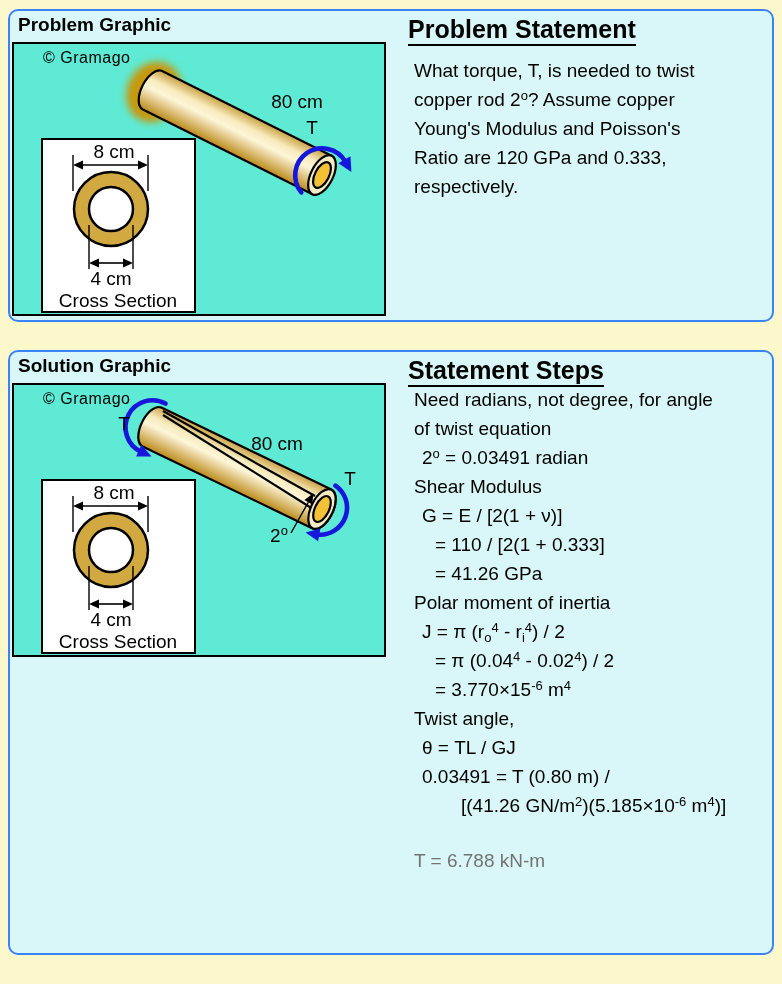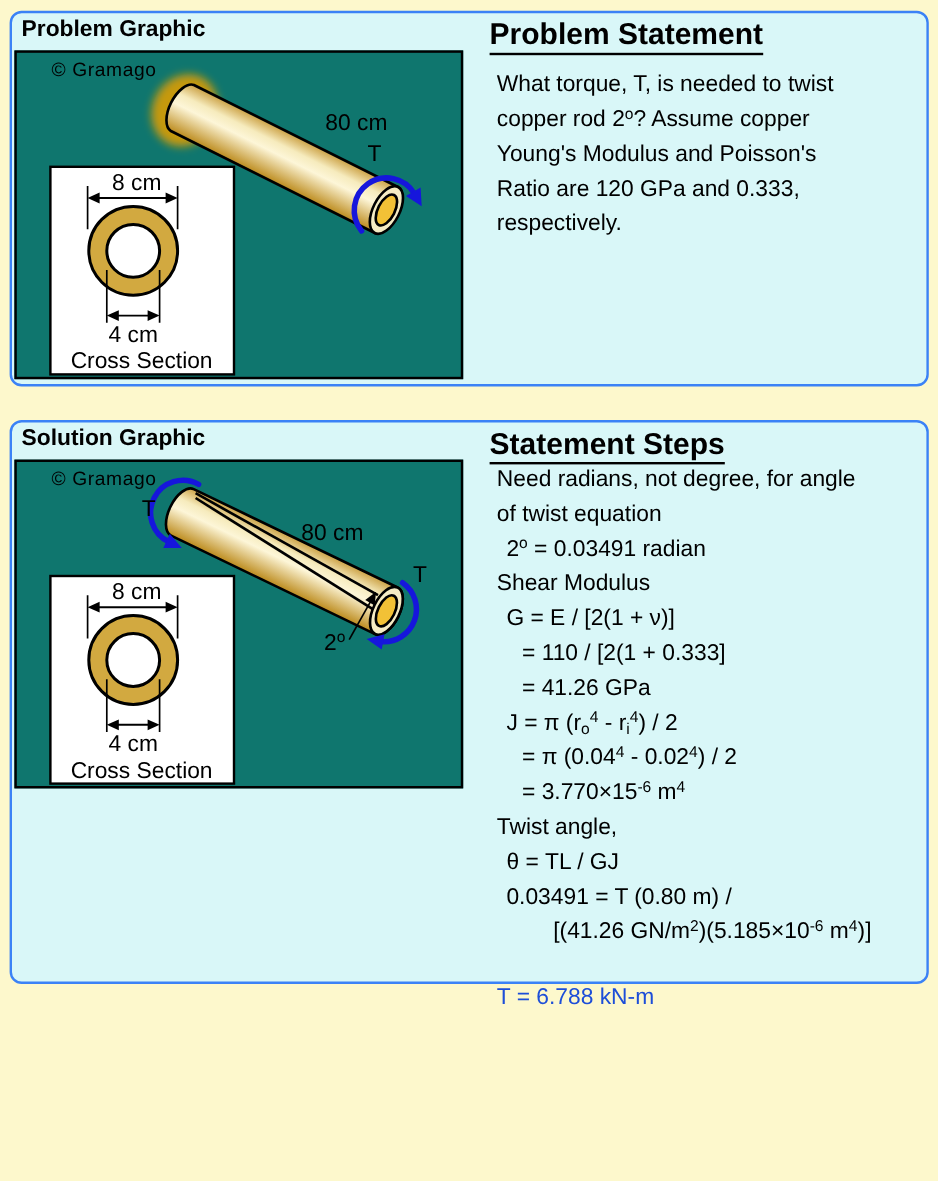--- a/index.html
+++ b/index.html
@@ -1,38 +1,38 @@
 <!DOCTYPE html>
 <html><head>
 <meta charset="utf-8">
 <style>
   html,body{margin:0;padding:0;background:#FDF8CC;}
   .page{position:relative;width:782px;height:984px;background:#FDF8CC;
         font-family:"Liberation Sans",sans-serif;color:#000;overflow:hidden;}
   .panel{position:absolute;left:8px;width:766px;background:#D9F7F8;
          border:2px solid #3b82f6;border-radius:10px;box-sizing:border-box;}
   #panel-problem{top:9px;height:313px;}
-  #panel-solution{top:350px;height:470px;text-decoration:underline;}
+  #panel-solution{top:350px;height:605px;text-decoration:underline;}
   .panel-title{position:absolute;left:8px;top:3px;font-size:19px;font-weight:bold;}
-  .gbox{position:absolute;left:2px;top:31px;width:374px;height:274px;background:#0f766e;
+  .gbox{position:absolute;left:2px;top:31px;width:374px;height:274px;background:#5eead4;
         border:2px solid #000;box-sizing:border-box;}
   svg.graphic{display:block;width:370px;height:270px;}
   .col-heading-wrap{position:absolute;left:398px;top:4px;}
   .col-heading{display:inline-block;font-size:25px;font-weight:bold;
                border-bottom:2px solid #000;padding-bottom:0;}
   .stmt-lines{position:absolute;left:404px;top:45px;font-size:19px;line-height:29px;width:366px;}
   .steps{position:absolute;left:404px;top:33px;font-size:19px;line-height:29px;width:366px;}
   .grp{}
   .grp.first{margin-top:0;}
   .ind1{padding-left:8px;}
   .ind2{padding-left:21px;}
   .ind3{padding-left:47px;}
   .ln sup{font-size:13px;line-height:0;vertical-align:6px;}
   .ln sub{font-size:13px;line-height:0;vertical-align:-4px;}
-  .result{margin-top:26px;color:#1d4ed8;}
+  .result{margin-top:26px;color:#737373;}
   svg text{font-family:"Liberation Sans",sans-serif;fill:#000;}
 </style>
 </head>
 <body>
 
 <div class="page">
 
   <div class="panel" id="panel-problem">
     <div class="panel-title">Problem Graphic</div>
 
@@ -169,20 +169,21 @@
       </div>
 
       <div class="grp">
         <div class="ln"><span>Shear Modulus</span></div>
         <div class="ln ind1"><span>G = E / [2(1 + ν)]</span></div>
         <div class="ln ind2"><span>= 110 / [2(1 + 0.333]</span></div>
         <div class="ln ind2"><span>= 41.26 GPa</span></div>
       </div>
 
       <div class="grp">
+        <div class="ln"><span>Polar moment of inertia</span></div>
         <div class="ln ind1"><span>J = π (r</span><sub>o</sub><sup>4</sup><span> - r</span><sub>i</sub><sup>4</sup><span>) / 2</span></div>
         <div class="ln ind2"><span>= π (0.04</span><sup>4</sup><span> - 0.02</span><sup>4</sup><span>) / 2</span></div>
         <div class="ln ind2"><span>= 3.770×15</span><sup>-6</sup><span> m</span><sup>4</sup></div>
       </div>
 
       <div class="grp">
         <div class="ln"><span>Twist angle,</span></div>
         <div class="ln ind1"><span>θ = TL / GJ</span></div>
         <div class="ln ind1"><span>0.03491 = T (0.80 m) /</span></div>
         <div class="ln ind3"><span>[(41.26 GN/m</span><sup>2</sup><span>)(5.185×10</span><sup>-6</sup><span> m</span><sup>4</sup><span>)]</span></div>

